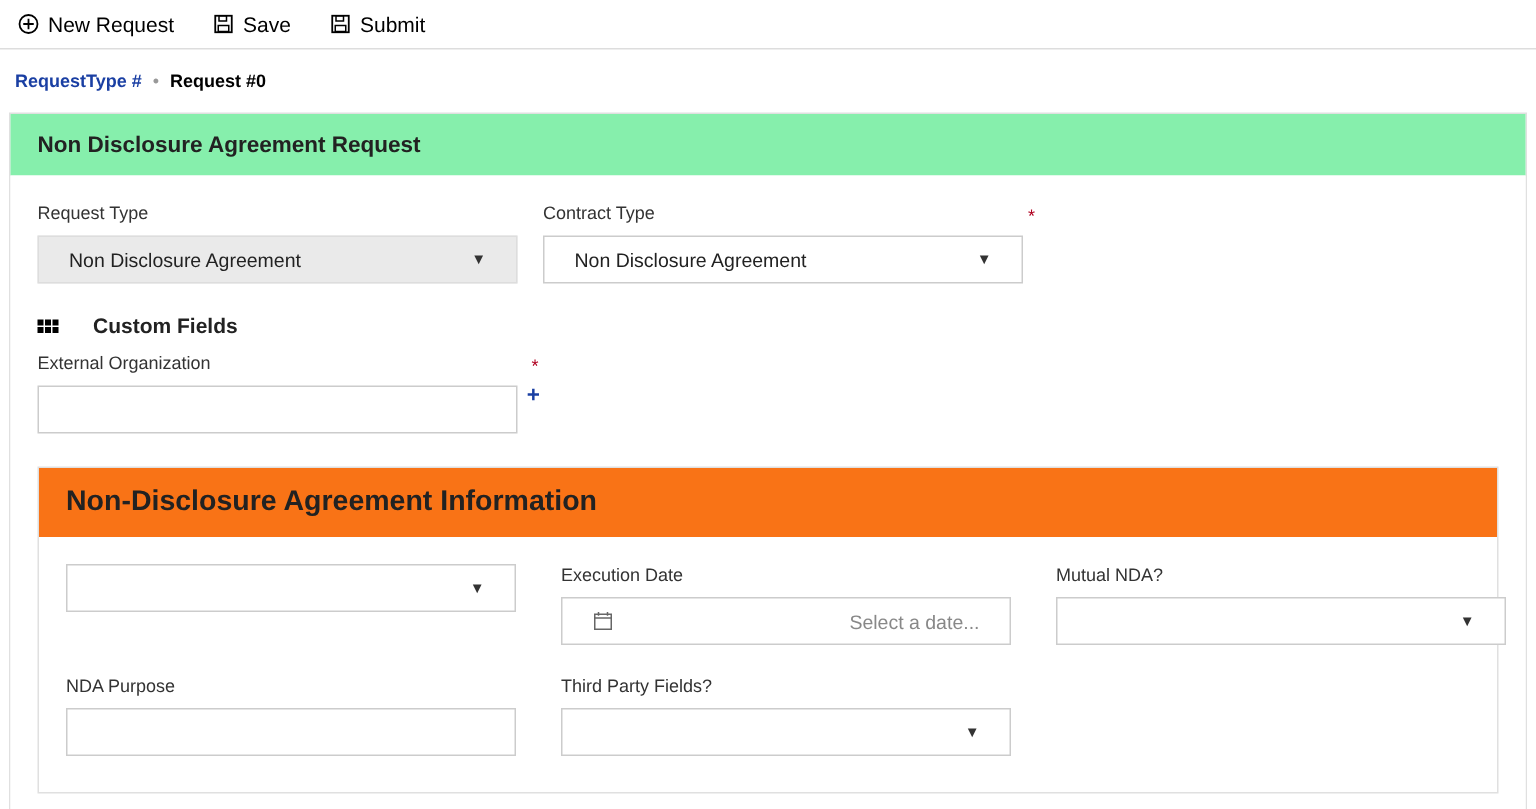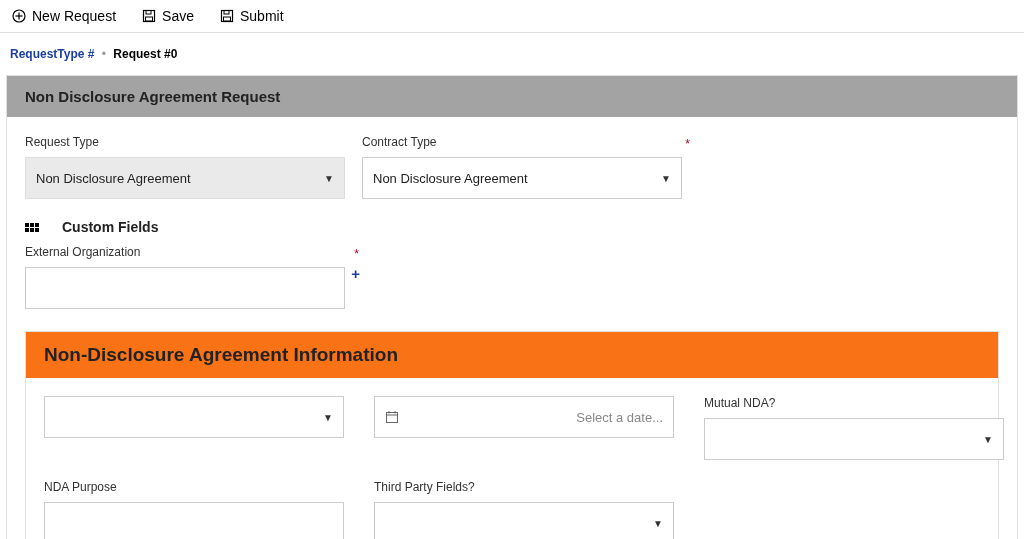--- a/index.html
+++ b/index.html
@@ -33,21 +33,21 @@
     font-size: 12px;
   }
   .breadcrumb-link { color: #1a3fa3; font-weight: 600; cursor: pointer; }
   .breadcrumb-sep { color: #999; margin: 0 4px; }
   .breadcrumb-current { color: #000; font-weight: 600; }
   .panel {
     border: 1px solid #e0e0e0;
     margin: 4px 6px 0 6px;
   }
   .panel-header {
-    background: #a3a3a3;
+    background: #86efac;
     padding: 12px 18px;
     font-weight: 700;
     font-size: 15px;
     color: #222;
   }
   .panel-body {
     padding: 18px;
     background: #fff;
   }
   .field-row {
@@ -80,25 +80,25 @@
     font-weight: bold;
     font-size: 15px;
     position: absolute;
     right: -15px;
     top: 20px;
     cursor: pointer;
   }
   .field.contract-type .required-marker { right: -8px; }
   .select-box, .input-box {
     border: 1px solid #ccc;
-    height: 42px;
+    height: 32px;
     display: flex;
     align-items: center;
     justify-content: space-between;
-    padding: 0 10px;
+    padding: 0 20px;
     background: #fff;
     font-size: 13px;
   }
   .select-box.readonly {
     background: #eaeaea;
     border-color: #ddd;
   }
   .caret {
     font-size: 10px;
     color: #333;
@@ -242,20 +242,21 @@
       <div class="nested-body">
 
         <div class="info-row">
           <div class="info-field">
             <div class="select-box">
               <span></span>
               <span class="caret">▼</span>
             </div>
           </div>
           <div class="info-field">
+            <div class="field-label">Execution Date</div>
             <div class="select-box date-box">
               <svg width="14" height="14" viewBox="0 0 14 14">
                   <rect x="1.5" y="2.5" width="11" height="10" stroke="#666" stroke-width="1" fill="none"></rect>
                   <line x1="1.5" y1="5" x2="12.5" y2="5" stroke="#666" stroke-width="1"></line>
                   <line x1="4" y1="1" x2="4" y2="3.5" stroke="#666" stroke-width="1"></line>
                   <line x1="10" y1="1" x2="10" y2="3.5" stroke="#666" stroke-width="1"></line>
                 </svg>
               <span class="date-placeholder">Select a date...</span>
             </div>
           </div>

